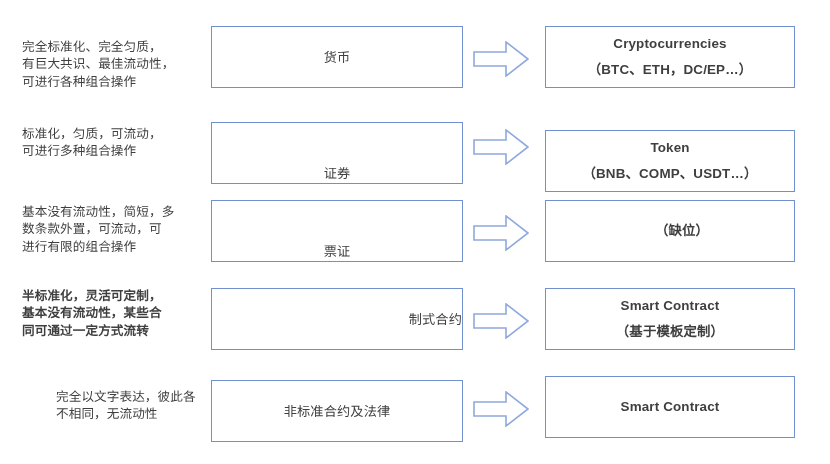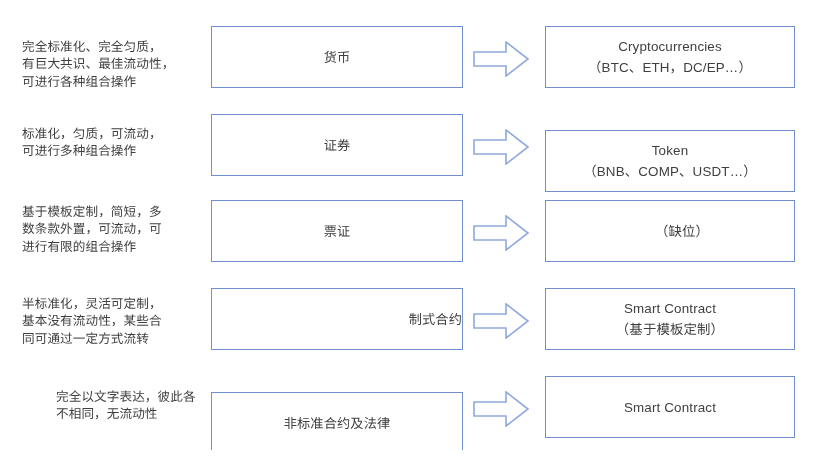--- a/index.html
+++ b/index.html
@@ -65,21 +65,22 @@
   }
   .box-label {
     font-size: 13.2px;
     line-height: 19px;
     color: #3f3f3f;
     white-space: pre-line;
     letter-spacing: 0.15px;
   }
   .box-right .box-label {
     font-size: 13.4px;
-    line-height: 21px;
+    line-height: 26px;
+    font-weight: bold;
   }
 
   
   .arrow {
     position: absolute;
     left: 473px;
     width: 56px;
     height: 36px;
   }
   .arrow svg {
@@ -107,73 +108,73 @@
     </div>
     <div class="box box-right" style="top:0px;">
       <span class="box-label">Cryptocurrencies
 （BTC、ETH，DC/EP…）</span>
     </div>
   </div>
 
   <div class="row" style="top:114px;">
     <div class="desc" style="top:12px;">标准化，匀质，可流动，
 可进行多种组合操作</div>
-    <div class="box box-mid" style="top:0px;">
+    <div class="box box-mid" style="top:8px;align-items:flex-end;">
       <span class="box-label">证券</span>
     </div>
     <div class="arrow" style="top:15px;">
       <svg viewBox="0 0 56 36" xmlns="http://www.w3.org/2000/svg">
         <polygon points="1,11 33,11 33,1 55,18 33,35 33,25 1,25" fill="#ffffff" stroke="#8fa9dd" stroke-width="1.6" stroke-linejoin="miter"></polygon>
       </svg>
     </div>
     <div class="box box-right" style="top:16px;">
       <span class="box-label">Token
 （BNB、COMP、USDT…）</span>
     </div>
   </div>
 
   <div class="row" style="top:200px;">
-    <div class="desc" style="top:4px;">基于模板定制，简短，多
+    <div class="desc" style="top:4px;">基本没有流动性，简短，多
 数条款外置，可流动，可
 进行有限的组合操作</div>
-    <div class="box box-mid" style="top:0px;">
+    <div class="box box-mid" style="top:0px;align-items:flex-end;">
       <span class="box-label">票证</span>
     </div>
     <div class="arrow" style="top:15px;">
       <svg viewBox="0 0 56 36" xmlns="http://www.w3.org/2000/svg">
         <polygon points="1,11 33,11 33,1 55,18 33,35 33,25 1,25" fill="#ffffff" stroke="#8fa9dd" stroke-width="1.6" stroke-linejoin="miter"></polygon>
       </svg>
     </div>
     <div class="box box-right" style="top:0px;padding-left:24px;">
       <span class="box-label">（缺位）</span>
     </div>
   </div>
 
   <div class="row" style="top:288px;">
-    <div class="desc" style="top:8px;">半标准化，灵活可定制，
+    <div class="desc" style="top:0;font-weight:bold;">半标准化，灵活可定制，
 基本没有流动性，某些合
 同可通过一定方式流转</div>
     <div class="box box-mid" style="top:0px;justify-content:flex-end;">
       <span class="box-label">制式合约</span>
     </div>
     <div class="arrow" style="top:15px;">
       <svg viewBox="0 0 56 36" xmlns="http://www.w3.org/2000/svg">
         <polygon points="1,11 33,11 33,1 55,18 33,35 33,25 1,25" fill="#ffffff" stroke="#8fa9dd" stroke-width="1.6" stroke-linejoin="miter"></polygon>
       </svg>
     </div>
     <div class="box box-right" style="top:0px;">
       <span class="box-label">Smart Contract
 （基于模板定制）</span>
     </div>
   </div>
 
   <div class="row" style="top:376px;">
     <div class="desc" style="top:13px;margin-left:34px;">完全以文字表达，彼此各
 不相同，无流动性</div>
-    <div class="box box-mid" style="top:16px;">
+    <div class="box box-mid" style="top:4px;">
       <span class="box-label">非标准合约及法律</span>
     </div>
     <div class="arrow" style="top:15px;">
       <svg viewBox="0 0 56 36" xmlns="http://www.w3.org/2000/svg">
         <polygon points="1,11 33,11 33,1 55,18 33,35 33,25 1,25" fill="#ffffff" stroke="#8fa9dd" stroke-width="1.6" stroke-linejoin="miter"></polygon>
       </svg>
     </div>
     <div class="box box-right" style="top:0px;">
       <span class="box-label">Smart Contract</span>
     </div>

